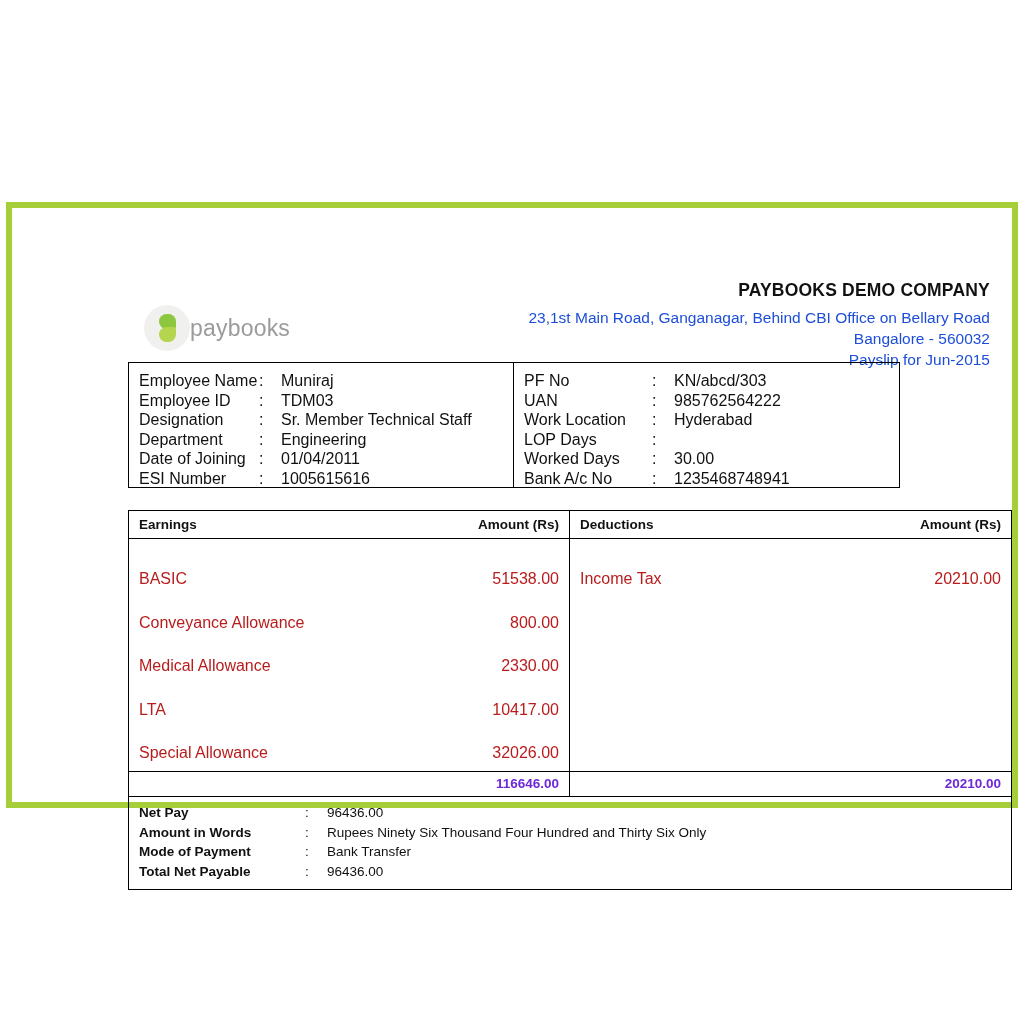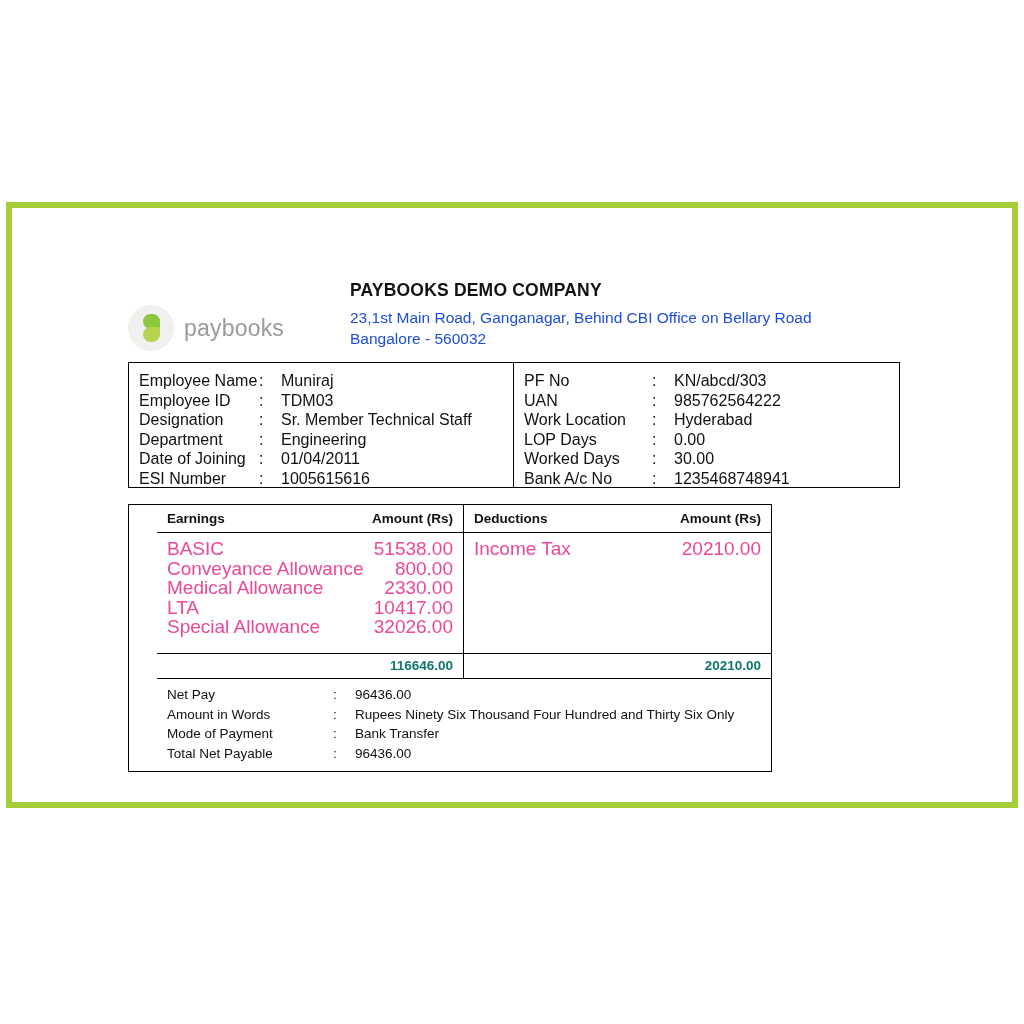--- a/index.html
+++ b/index.html
@@ -40,27 +40,26 @@
   
   .header {
     position: absolute;
     left: 110px;
     top: 30px;
     width: 800px;
     height: 84px;
   }
   .logo-wrap {
     position: absolute;
-    left: 0px;
+    left: 16px;
     top: 48px;
     width: 190px;
     height: 56px;
     display: flex;
     align-items: center;
-    gap: 10px;
   }
   .logo-circle {
     width: 46px;
     height: 46px;
     border-radius: 50%;
     background: #f0f0ee;
     display: flex;
     align-items: center;
     justify-content: center;
   }
@@ -87,20 +86,21 @@
     font-size: 23px;
     color: #9b9b9b;
     letter-spacing: 0.2px;
   }
 
   .company-block {
     position: absolute;
     left: 222px;
     top: 28px;
     width: 640px;
+    text-align: right;
   }
   .company-name {
     font-size: 17.5px;
     font-weight: bold;
     color: #111;
     letter-spacing: 0.2px;
     margin-bottom: 6px;
   }
   .company-line {
     font-size: 15.5px;
@@ -135,25 +135,24 @@
   .infocol.left .lbl { width: 120px; padding-left: 10px; }
   .infocol.left .sep { width: 22px; }
   .infocol.right .lbl { width: 128px; padding-left: 10px; }
   .infocol.right .sep { width: 22px; }
   .val { flex: 1; }
 
   
   .table {
     position: absolute;
     left: 110px;
-    top: 282px;
-    width: 644px;
+    top: 288px;
+    width: 884px;
     border: 1px solid #000;
     box-sizing: border-box;
-    padding-left: 28px;
   }
   .thead {
     display: flex;
     border-bottom: 1px solid #000;
   }
   .th {
     box-sizing: border-box;
     font-size: 13.5px;
     font-weight: bold;
     color: #111;
@@ -170,54 +169,55 @@
   }
   .tcol {
     box-sizing: border-box;
     padding: 6px 10px 8px 10px;
   }
   .tcol.left { width: 50%; border-right: 1px solid #000; }
   .tcol.right { width: 50%; }
   .trow {
     display: flex;
     justify-content: space-between;
-    font-size: 19px;
-    color: #ec4899;
+    font-size: 16px;
+    color: #b91c1c;
     line-height: 19.6px;
+    margin-top: 24px;
   }
   .tfoot {
     display: flex;
     border-bottom: 1px solid #000;
   }
   .tf {
     box-sizing: border-box;
     width: 50%;
     font-size: 13.5px;
     font-weight: bold;
     text-align: right;
     padding: 4px 10px 5px 10px;
-    color: #0f766e;
+    color: #6d28d9;
   }
   .tf.left { border-right: 1px solid #000; }
 
   
   .summary {
     padding: 6px 0 8px 0;
   }
   .srow {
     display: flex;
     font-size: 13.5px;
     color: #111;
     line-height: 19.6px;
     white-space: nowrap;
   }
   .srow .lbl {
     width: 166px;
     padding-left: 10px;
-    font-weight: normal;
+    font-weight: bold;
   }
   .srow .sep { width: 22px; }
 </style>
 </head>
 <body>
 
 <div id="stage">
   <div class="frame"></div>
 
   <div class="sheet">
@@ -230,20 +230,21 @@
             <span class="leaf-bot"></span>
           </span>
         </span>
         <span class="logo-text">paybooks</span>
       </div>
 
       <div class="company-block">
         <div class="company-name">PAYBOOKS DEMO COMPANY</div>
         <div class="company-line">23,1st Main Road, Ganganagar, Behind CBI Office on Bellary Road</div>
         <div class="company-line">Bangalore - 560032</div>
+        <div class="company-line">Payslip for Jun-2015</div>
       </div>
     </div>
 
     <div class="infobox">
       <div class="infocol left">
         <div class="inforow">
           <span class="lbl">Employee Name</span>
           <span class="sep">:</span>
           <span class="val">Muniraj</span>
         </div>
@@ -286,21 +287,20 @@
           <span class="val">985762564222</span>
         </div>
         <div class="inforow">
           <span class="lbl">Work Location</span>
           <span class="sep">:</span>
           <span class="val">Hyderabad</span>
         </div>
         <div class="inforow">
           <span class="lbl">LOP Days</span>
           <span class="sep">:</span>
-          <span class="val">0.00</span>
         </div>
         <div class="inforow">
           <span class="lbl">Worked Days</span>
           <span class="sep">:</span>
           <span class="val">30.00</span>
         </div>
         <div class="inforow">
           <span class="lbl">Bank A/c No</span>
           <span class="sep">:</span>
           <span class="val">1235468748941</span>

